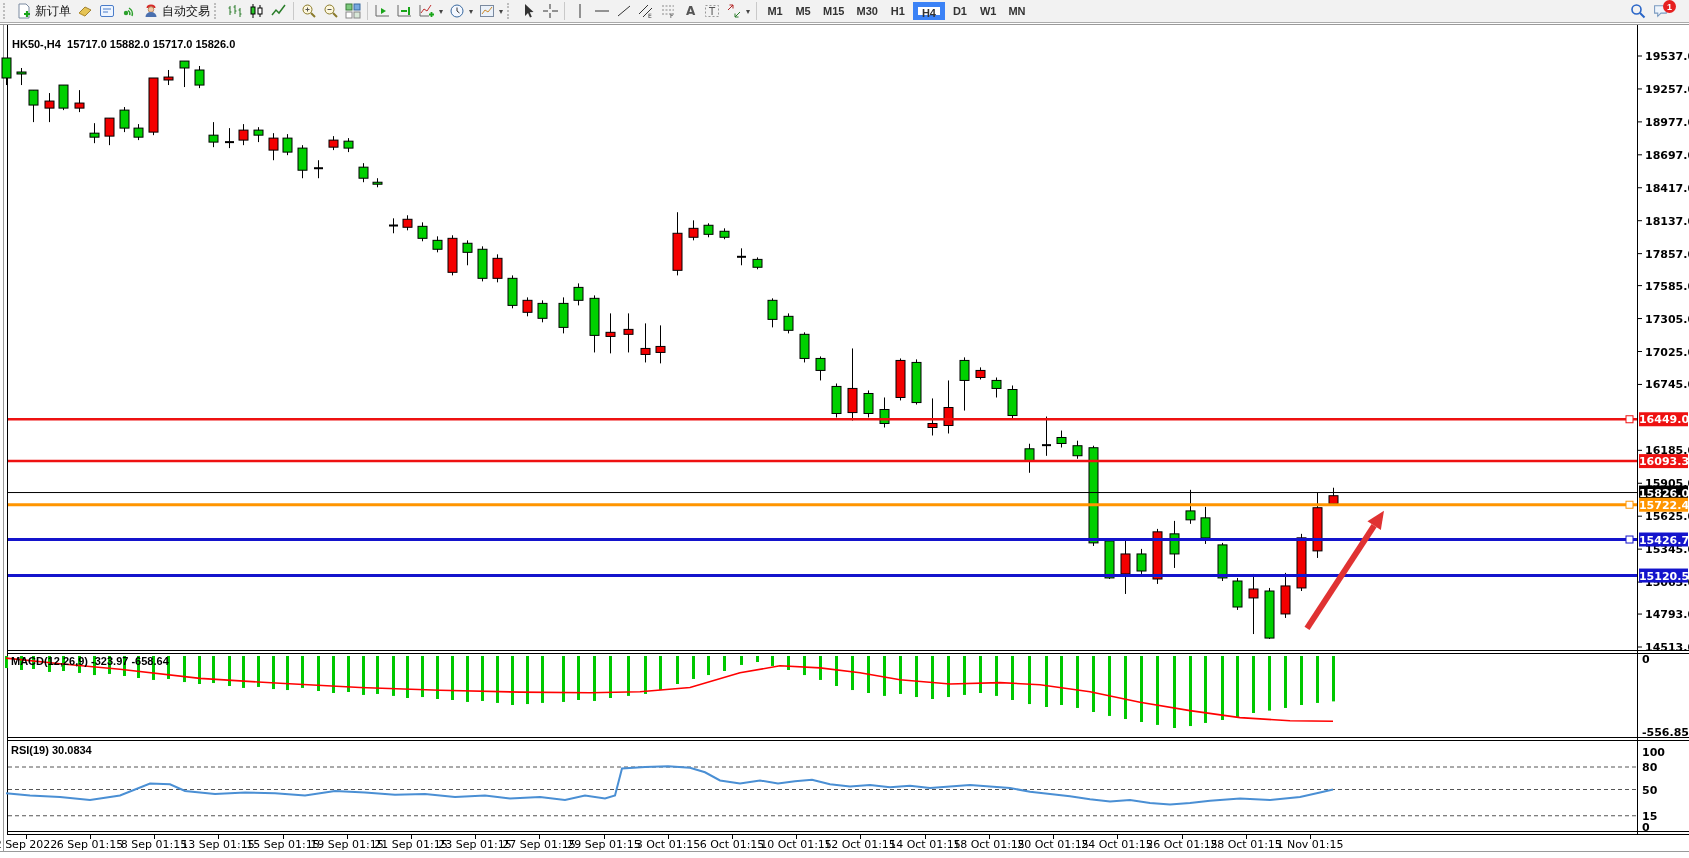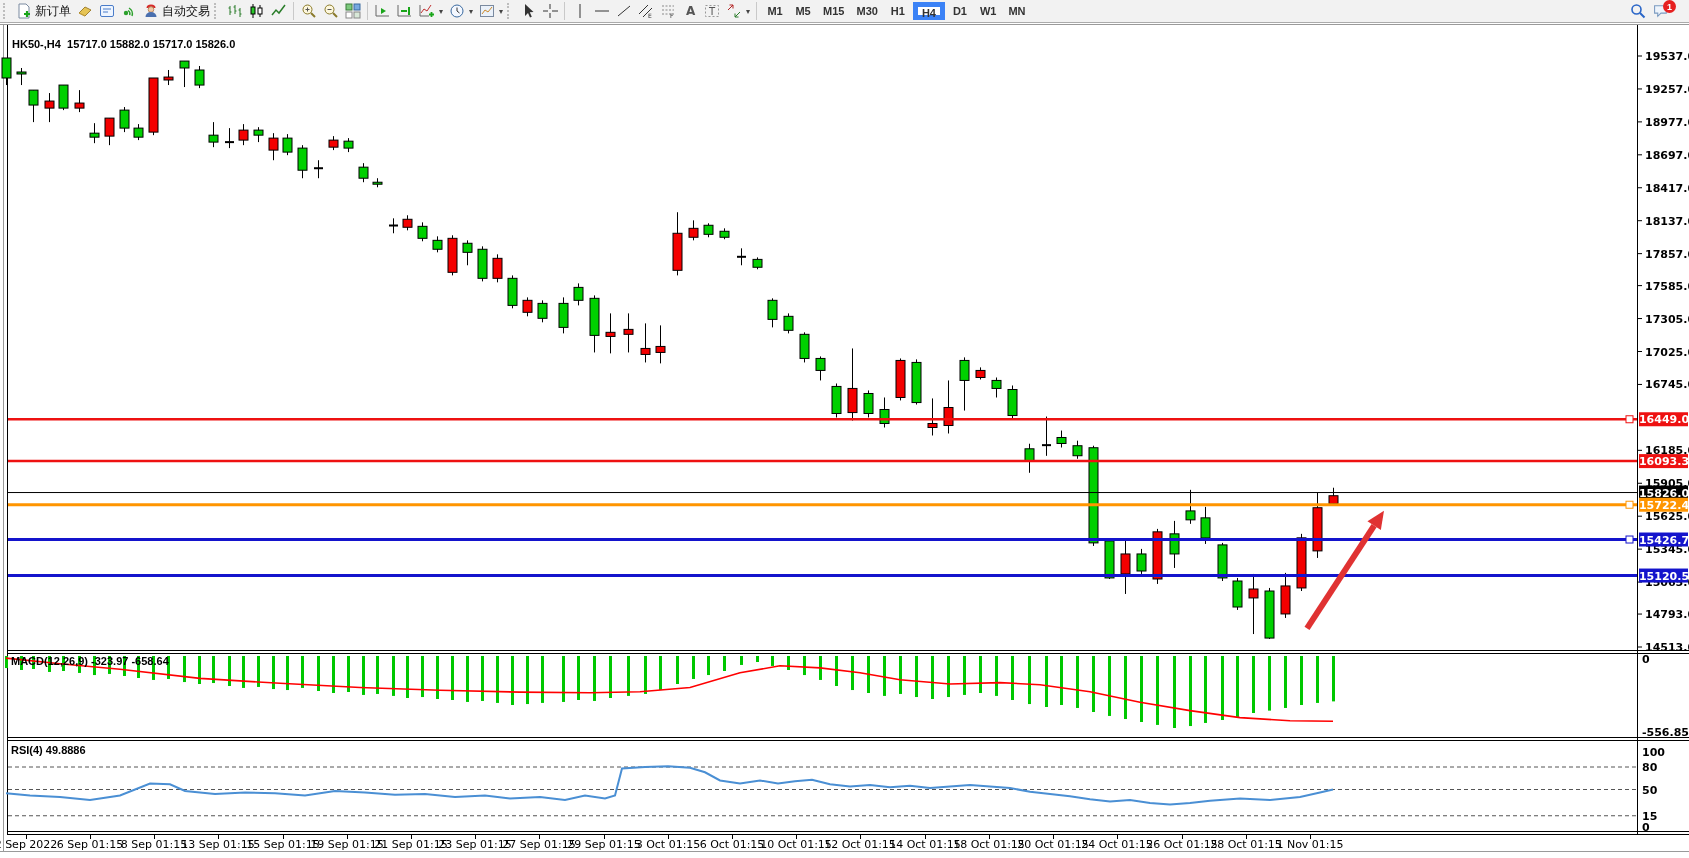--- a/index.html
+++ b/index.html
@@ -420,22 +420,22 @@
 
 <div class="overlay-label" style="left:12px;top:29px;margin-top:9px;">
   <span>HK50-,H4</span>&nbsp;
   <span>15717.0 15882.0 15717.0 15826.0</span>
 </div>
 <div class="overlay-label" style="left:11px;top:655px;">
   <span>MACD(12,26,9)</span>
   <span>-323.97 -658.64</span>
 </div>
 <div class="overlay-label" style="left:11px;top:744px;">
-  <span>RSI(4)</span>
-  <span>49.8886</span>
+  <span>RSI(19)</span>
+  <span>30.0834</span>
 </div>
 
 <div id="toolbar">
   <i class="grip"></i>
   <button class="tbtn">
     <svg width="16" height="16" viewBox="0 0 16 16">
         <path d="M3 1h7l3 3v11H3z" fill="#fff" stroke="#7a8aa0"></path>
         <path d="M8 11h6M11 8v6" stroke="#19a519" stroke-width="2.2"></path>
       </svg>
     <span class="tlabel">新订单</span>

